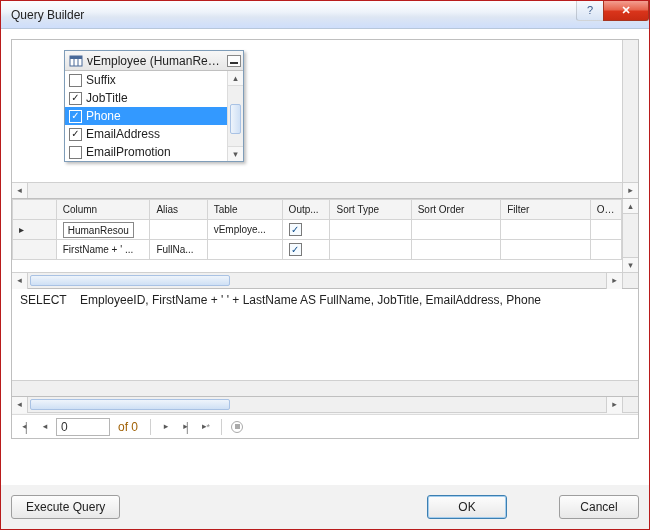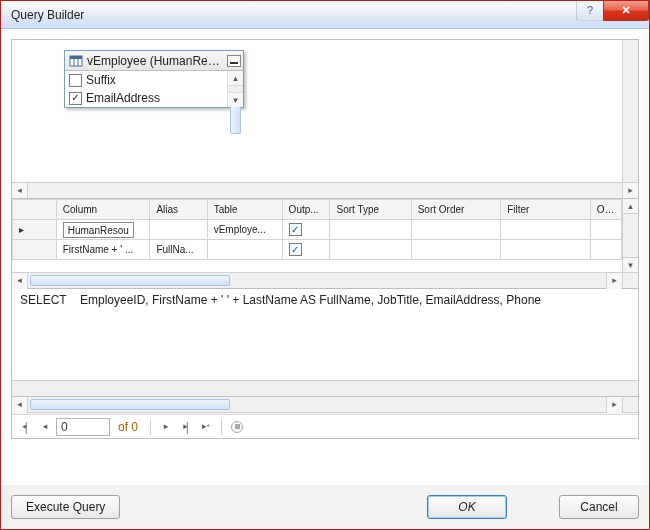--- a/index.html
+++ b/index.html
@@ -173,21 +173,21 @@
     background:#f2f2f2;
     gap:22px;
   }
   .btn {
     height:24px; min-width:80px; padding:0 14px;
     background:linear-gradient(to bottom,#fdfdfd,#e8e8e8);
     border:1px solid #9e9e9e; border-radius:3px;
     font-size:12px; display:inline-flex; align-items:center; justify-content:center;
     cursor:default;
   }
-  .btn.default{ border:1px solid #3c7fb1; box-shadow:0 0 0 1px #a3cdee inset;font-style:italic; }
+  .btn.default{ border:1px solid #3c7fb1; box-shadow:0 0 0 1px #a3cdee inset; }
   .spacer{flex:1;}
 
 </style>
 </head>
 <body>
 
 <div class="window">
 
   <div class="titlebar">
     <span class="title">Query Builder</span>
@@ -215,21 +215,33 @@
             <span class="hdr-min"></span>
           </div>
           <div class="body">
             <div class="list">
               <div class="col-item">
                 <span class="chk"></span>
                 <span>Suffix</span>
               </div>
               <div class="col-item">
                 <span class="chk check"></span>
+                <span>JobTitle</span>
+              </div>
+              <div class="col-item selected">
+                <span class="chk check"></span>
+                <span>Phone</span>
+              </div>
+              <div class="col-item">
+                <span class="chk check"></span>
                 <span>EmailAddress</span>
+              </div>
+              <div class="col-item">
+                <span class="chk"></span>
+                <span>EmailPromotion</span>
               </div>
             </div>
             <div class="vscr2">
               <div class="up">
                   <span class="tri">▴</span>
                 </div>
               <div class="thumb"></div>
               <div class="down">
                   <span class="tri">▾</span>
                 </div>

